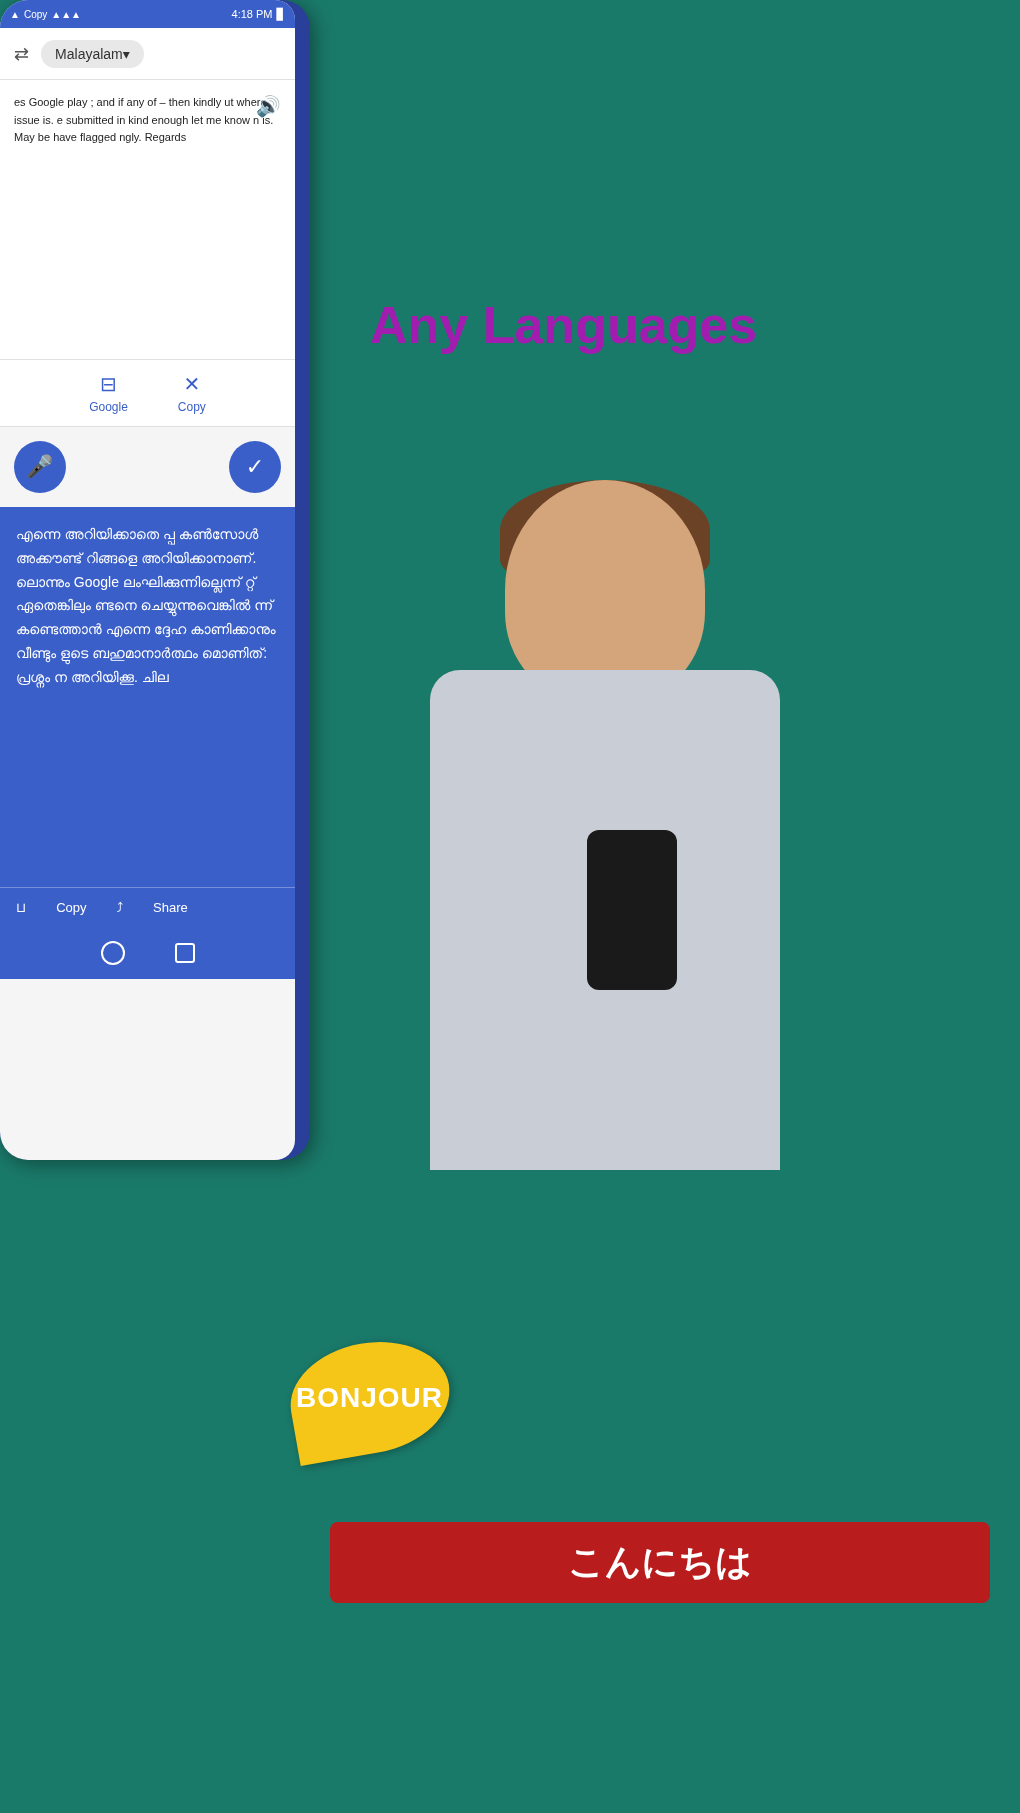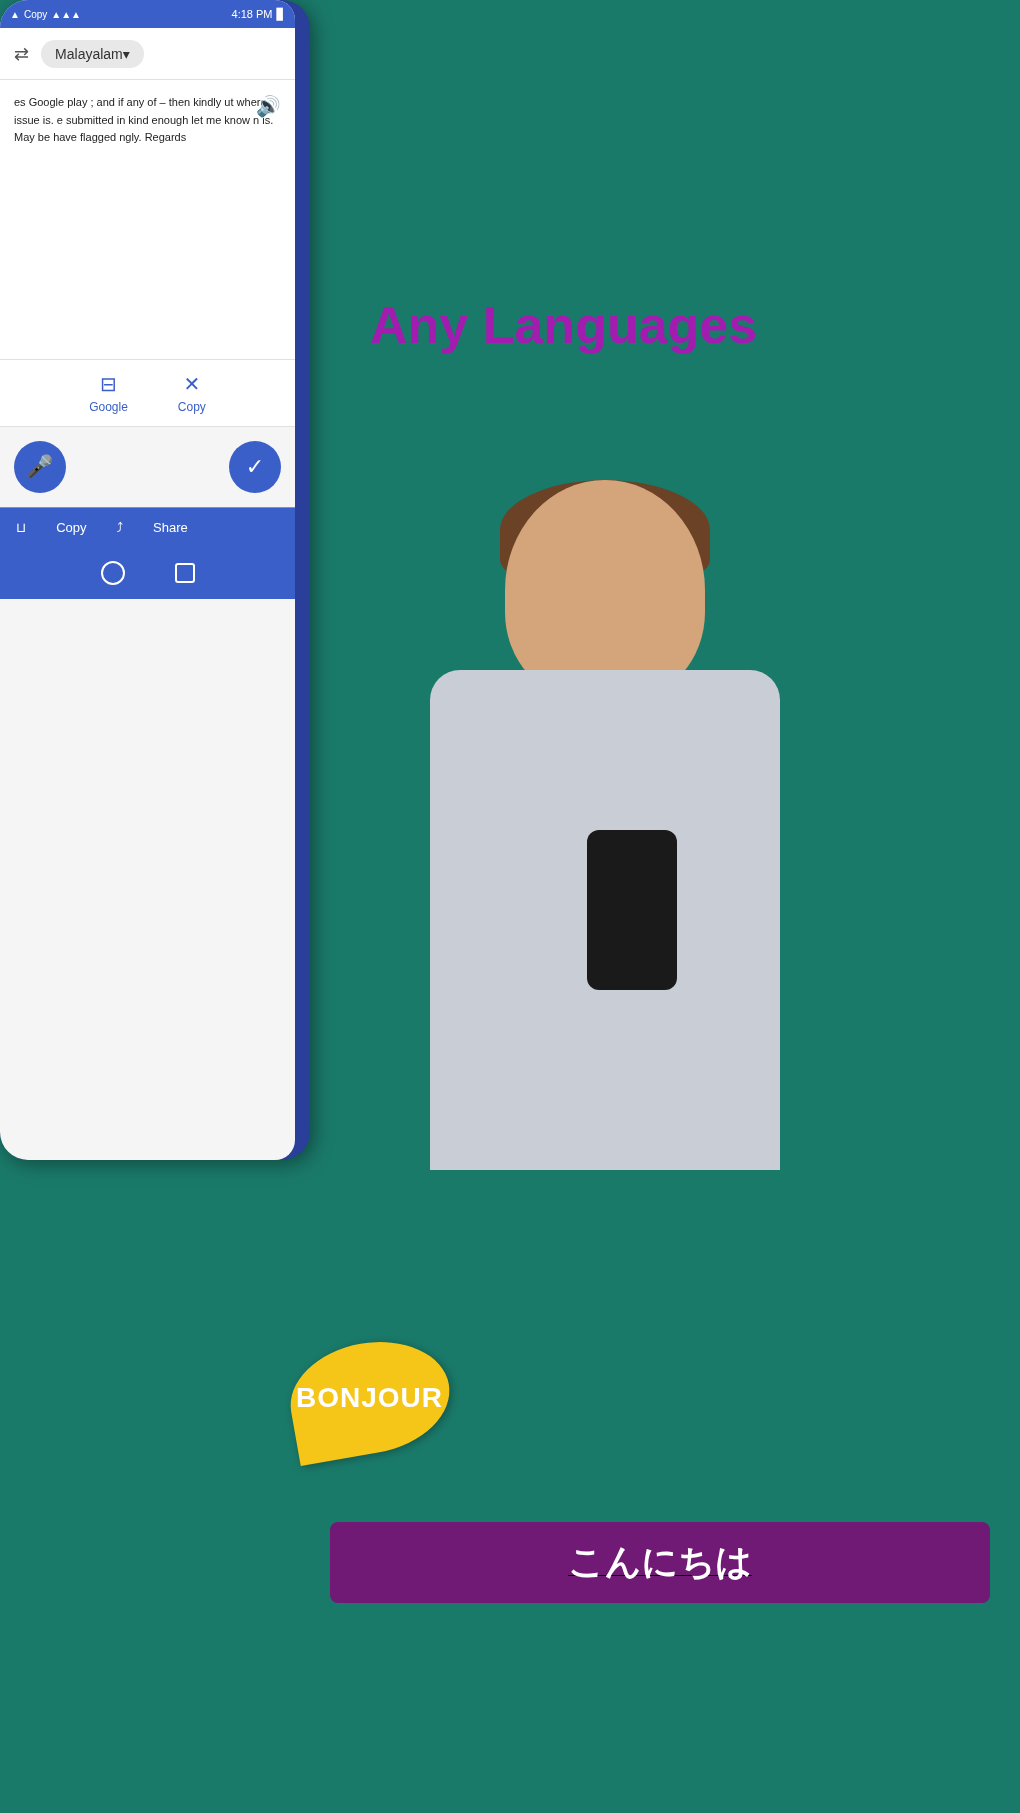--- a/index.html
+++ b/index.html
@@ -254,26 +254,25 @@
       text-align: center;
       letter-spacing: 1px;
     }
 
     
     .japanese-banner {
       position: absolute;
       bottom: 210px;
       left: 330px;
       right: 30px;
-      background: #701a75;
+      background: #b91c1c;
       border-radius: 8px;
       padding: 16px 24px;
       z-index: 20;
       text-align: center;
-      text-decoration: underline;
     }
 
     .japanese-text {
       color: white;
       font-size: 36px;
       font-weight: bold;
     }
 
     
     .person-photo {
@@ -409,20 +408,34 @@
 
     <div class="mic-row">
       <div class="mic-btn">
         <span>🎤</span>
       </div>
       <div class="check-btn">
         <span>✓</span>
       </div>
     </div>
 
+    <div class="result-box">
+      <div class="result-text">എന്നെ അറിയിക്കാതെ
+പ്പ കൺസോൾ അക്കൗണ്ട്
+റിങ്ങളെ അറിയിക്കാനാണ്.
+ലൊന്നും Google
+ലംഘിക്കുന്നില്ലെന്ന്
+റ്റ് ഏതെങ്കിലും
+ണ്ടനെ ചെയ്യുന്നുവെങ്കിൽ
+ന്ന് കണ്ടെത്താൻ എന്നെ
+ദ്ദേഹ കാണിക്കാനും വീണ്ടും
+ളുടെ ബഹുമാനാർത്ഥം
+മൊണിത്: പ്രശ്നം
+ന അറിയിക്കൂ. ചില</div>
+    </div>
 
     <div class="copy-share-bar">
       <span>⊔</span>
       <span>Copy</span>
       <span>⤴</span>
       <span>Share</span>
     </div>
 
     <div class="nav-bar">
       <div class="nav-circle"></div>

